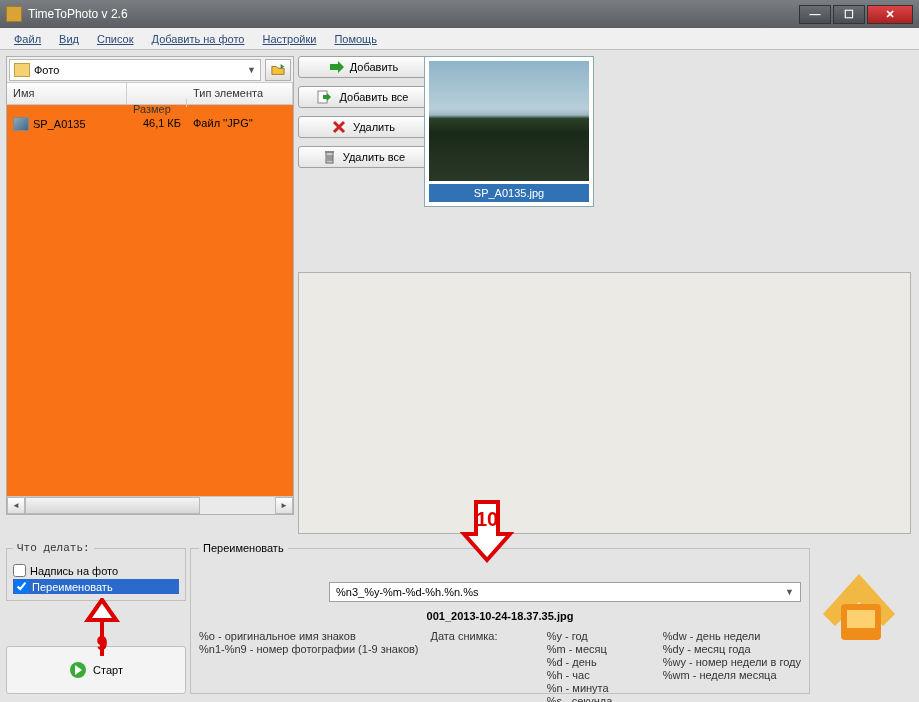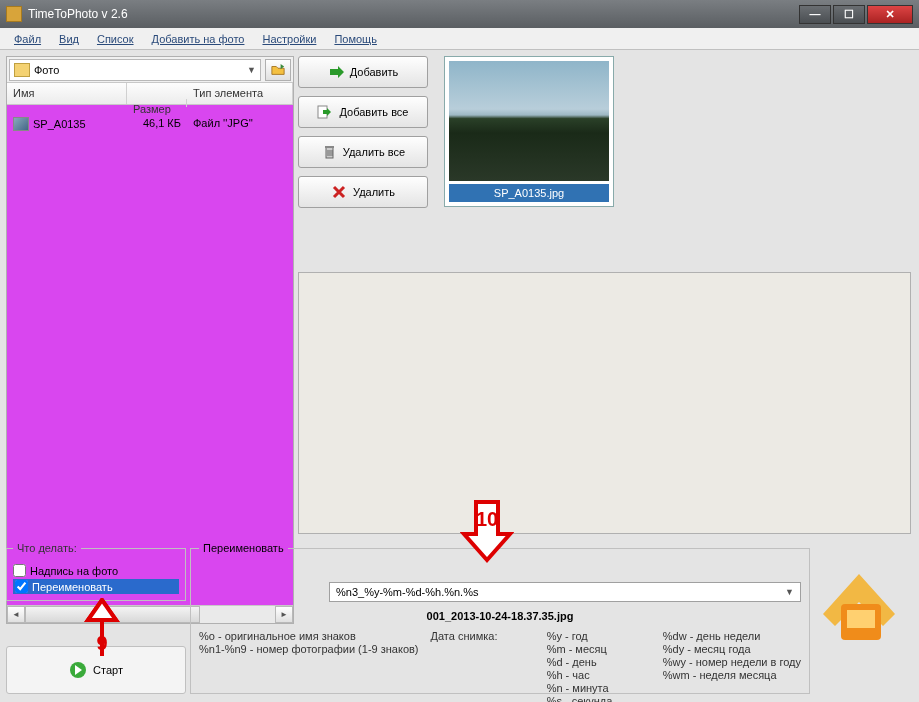--- a/index.html
+++ b/index.html
@@ -11,21 +11,21 @@
 .winbtns { display: flex; gap: 2px; }
 .winbtn { width: 32px; height: 19px; border: 1px solid #333; display: flex; align-items: center; justify-content: center; color: #fff; font-size: 11px; font-weight: bold; }
 .winbtn.min, .winbtn.max { background: linear-gradient(#6a6e72, #4a4e52); }
 .winbtn.close { background: linear-gradient(#d44, #a22); width: 46px; }
 
 .menubar { height: 22px; background: #f0f0f0; border-bottom: 1px solid #c0c0c0; display: flex; align-items: center; padding: 0 6px; gap: 2px; color: #2a4a7a; }
 .menubar span { padding: 2px 8px; text-decoration: underline; cursor: default; }
 
 .content { position: relative; height: calc(702px - 50px); background: #e4e4e4; padding: 4px; }
 
-.left-panel { position: absolute; left: 6px; top: 6px; width: 288px; height: 568px; background: #d946ef; border: 1px solid #b0b0b0; }
+.left-panel { position: absolute; left: 6px; top: 6px; width: 288px; height: 459px; background: #f97316; border: 1px solid #b0b0b0; }
 .folder-row { height: 26px; background: #f0f0f0; border-bottom: 1px solid #c8c8c8; display: flex; align-items: center; padding: 2px; }
 .folder-sel { flex: 1; height: 22px; border: 1px solid #b8b8b8; background: #fff; display: flex; align-items: center; padding: 0 4px; }
 .folder-sel .ficon { width: 16px; height: 14px; background: #f4d272; border: 1px solid #c0a040; margin-right: 4px; }
 .folder-sel .dd { margin-left: auto; color: #555; font-size: 9px; }
 .browse-btn { width: 26px; height: 22px; margin-left: 4px; border: 1px solid #b0b0b0; background: linear-gradient(#fefefe,#e0e0e0); display: flex; align-items: center; justify-content: center; }
 .browse-btn svg { width: 14px; height: 14px; }
 
 .file-hdr { height: 22px; border-bottom: 1px solid #c8c8c8; display: flex; background: linear-gradient(#fdfdfd,#ececec); }
 .file-hdr > div { border-right: 1px solid #d0d0d0; padding: 4px 6px; color: #333; }
 .file-hdr .c1 { width: 120px; } .file-hdr .c2 { width: 60px; margin-top: 16px; } .file-hdr .c3 { flex: 1; }
@@ -35,32 +35,32 @@
 .file-row .c2 { width: 60px; text-align: right; }
 .file-row .c3 { flex: 1; }
 .imgicon { width: 16px; height: 14px; background: linear-gradient(135deg,#8ab,#468); border: 1px solid #888; }
 
 .hscroll { position: absolute; left: 0; right: 0; bottom: 0; height: 18px; background: #f0f0f0; border-top: 1px solid #c8c8c8; display: flex; }
 .hscroll .arr { width: 18px; border: 1px solid #b8b8b8; background: linear-gradient(#fff,#e0e0e0); display:flex; align-items:center; justify-content:center; font-size:8px; color:#555;}
 .hscroll .track { flex: 1; background: #eaeaea; position: relative; }
 .hscroll .thumb { position: absolute; left: 0; top: 0; bottom: 0; width: 70%; background: linear-gradient(#f4f4f4,#d8d8d8); border: 1px solid #b8b8b8; }
 
 .action-col { position: absolute; left: 298px; top: 6px; width: 140px; }
-.abtn { width: 130px; height: 32px; margin-bottom: 8px; border: 1px solid #a0a0a0; border-radius: 3px; background: linear-gradient(#fefefe,#e4e4e4); display: flex; align-items: center; justify-content: center; gap: 6px; box-shadow: 0 1px 0 #fff inset; }
+.abtn { width: 130px; height: 22px; margin-bottom: 8px; border: 1px solid #a0a0a0; border-radius: 3px; background: linear-gradient(#fefefe,#e4e4e4); display: flex; align-items: center; justify-content: center; gap: 6px; box-shadow: 0 1px 0 #fff inset; }
 .abtn svg { width: 16px; height: 16px; }
 
-.preview { position: absolute; left: 444px; top: 6px; width: 170px; }
+.preview { position: absolute; left: 424px; top: 6px; width: 170px; }
 .thumb-card { border: 1px solid #8aa; background: #fff; padding: 4px; }
 .thumb-img { width: 160px; height: 120px; background: linear-gradient(#8fb5c9 0%, #b8ceda 40%, #9db8c4 45%, #2a4028 48%, #1a2a18 60%, #2a3828 100%); }
 .thumb-lbl { background: #3072b3; color: #fff; text-align: center; padding: 3px 0; margin-top: 3px; }
 
 .big-area { position: absolute; left: 298px; top: 222px; right: 8px; height: 262px; background: #eceae4; border: 1px solid #b0b0b0; }
 
 .what-group { position: absolute; left: 6px; top: 492px; width: 180px; border: 1px solid #c0c0c0; padding: 8px 6px 6px; }
-.what-group legend { padding: 0 4px; color: #333; }
+.what-group legend { padding: 0 4px; color: #333; font-family: Liberation Mono, monospace; }
 .chk-row { display: flex; align-items: center; gap: 4px; padding: 2px 0; }
 .chk-row input { width: 13px; height: 13px; }
 .sel-row { background: #2a6acc; color: #fff; padding: 1px 2px; }
 
 .start-pnl { position: absolute; left: 6px; top: 596px; width: 180px; height: 48px; border: 1px solid #c0c0c0; background: #f4f4f4; border-radius: 3px; display: flex; align-items: center; justify-content: center; gap: 6px; }
 .start-pnl svg { width: 18px; height: 18px; }
 
 .rename-group { position: absolute; left: 190px; top: 492px; width: 620px; height: 152px; border: 1px solid #c0c0c0; padding: 10px 8px 6px; }
 .rename-group legend { padding: 0 4px; }
 .pat-row { margin-top: 18px; display: flex; }
@@ -147,31 +147,31 @@
     </div>
     <div class="abtn">
       <svg viewBox="0 0 16 16">
           <rect x="1" y="2" width="9" height="12" fill="#fff" stroke="#888"></rect>
           <path fill="#2a9a2a" d="M6 6h4v-2l4 4-4 4v-2h-4z"></path>
         </svg>
       <span>Добавить все</span>
     </div>
     <div class="abtn">
       <svg viewBox="0 0 16 16">
+          <path stroke="#c22" stroke-width="3" d="M3 3l10 10M13 3L3 13"></path>
+        </svg>
+      <span>Удалить</span>
+    </div>
+    <div class="abtn">
+      <svg viewBox="0 0 16 16">
           <rect x="5" y="3" width="7" height="11" fill="#ccc" stroke="#666"></rect>
           <rect x="4" y="2" width="9" height="2" fill="#888"></rect>
           <path stroke="#666" d="M7 6v6M9 6v6M11 6v6"></path>
         </svg>
       <span>Удалить все</span>
-    </div>
-    <div class="abtn">
-      <svg viewBox="0 0 16 16">
-          <path stroke="#c22" stroke-width="3" d="M3 3l10 10M13 3L3 13"></path>
-        </svg>
-      <span>Удалить</span>
     </div>
   </div>
 
   <div class="preview">
     <div class="thumb-card">
       <div class="thumb-img"></div>
       <div class="thumb-lbl">SP_A0135.jpg</div>
     </div>
   </div>
 

